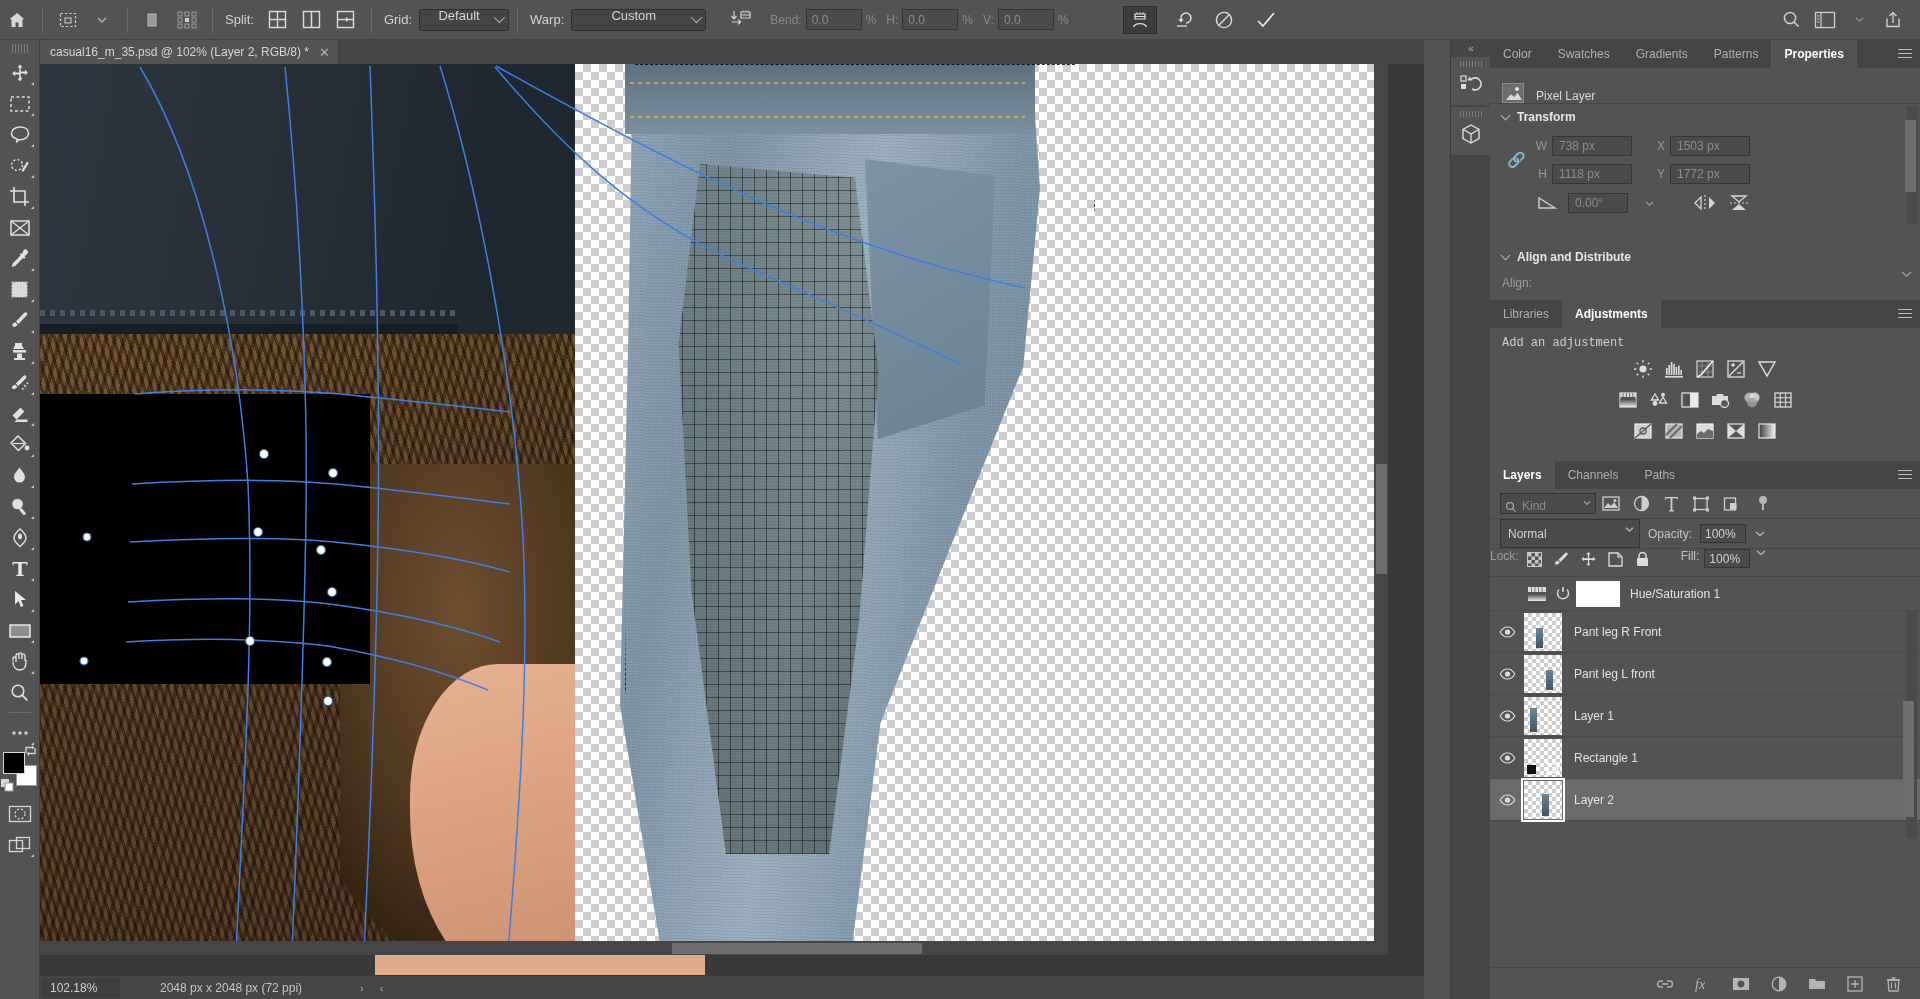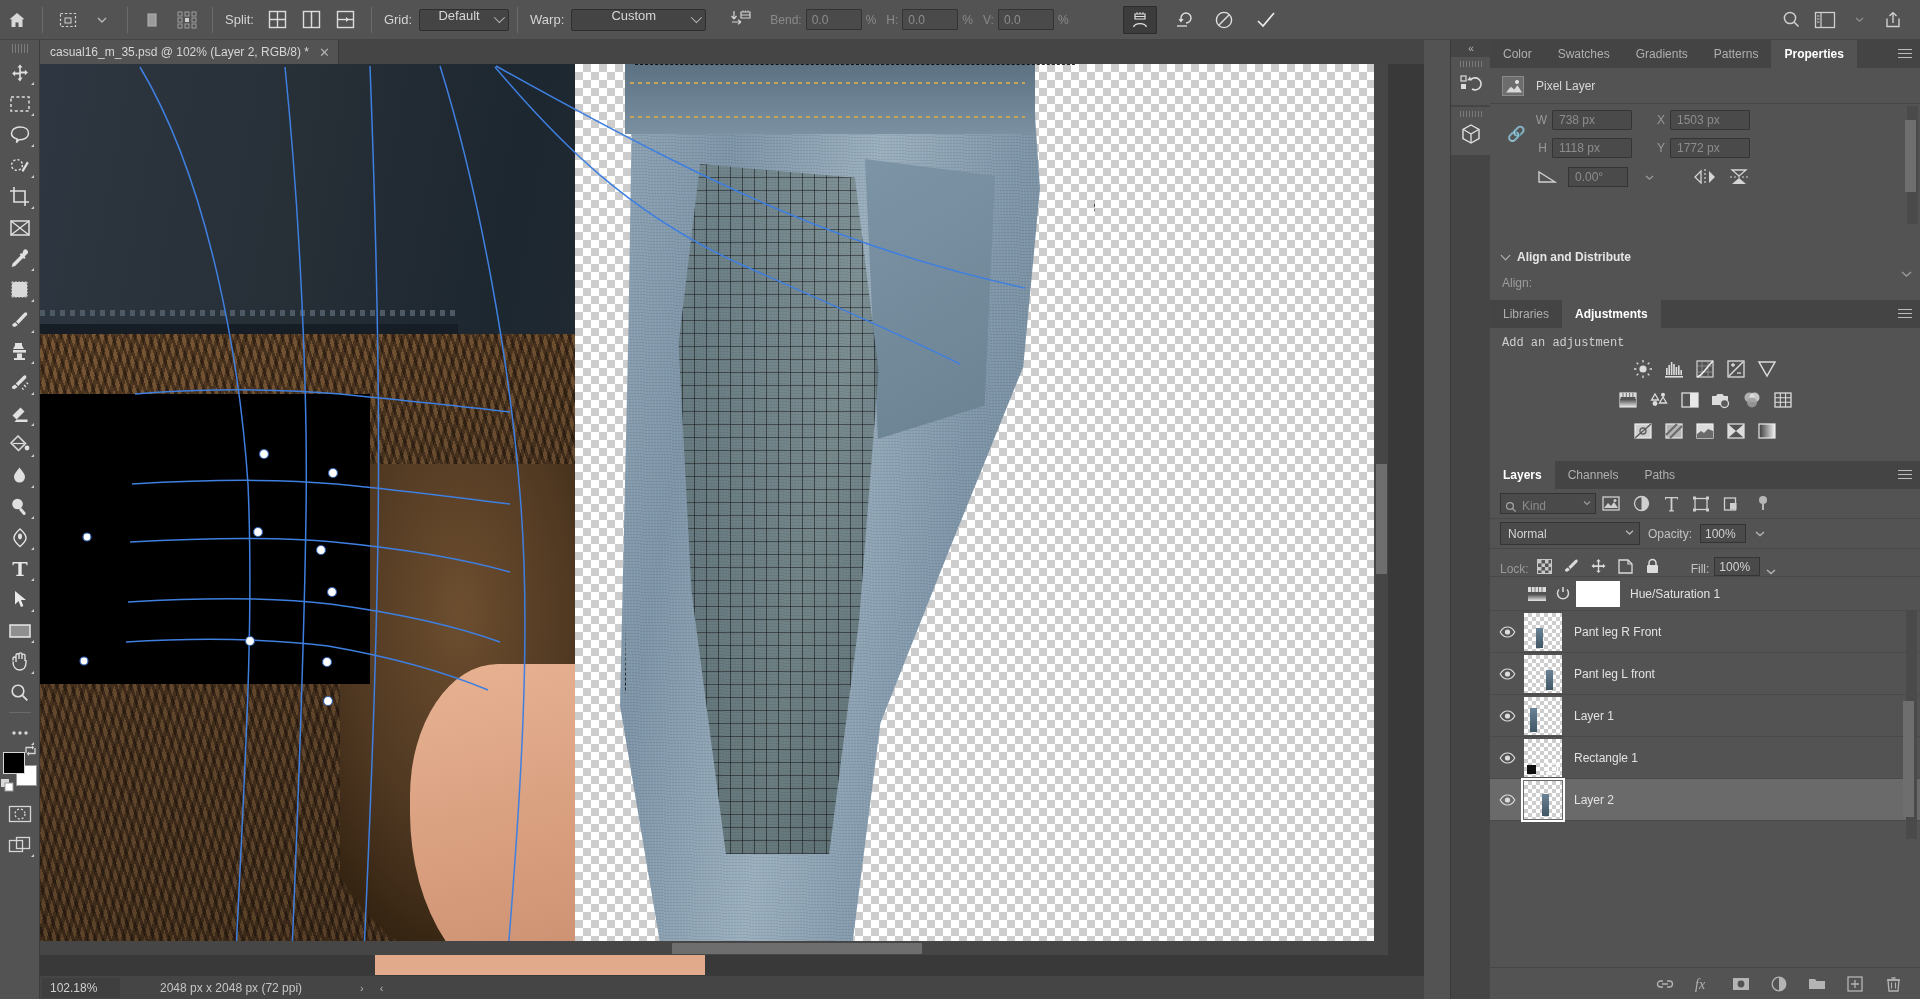--- a/index.html
+++ b/index.html
@@ -179,21 +179,21 @@
     height:28px; background:#444; display:flex; align-items:stretch; position:relative;
   }
   .ptab{
     display:flex; align-items:center; padding:0 13px; font-size:12px; color:#b0b0b0;
     background:#444;
   }
   .ptab.active{ background:#535353; color:#fff; font-weight:bold; }
   .ptab-menu{ position:absolute; right:8px; top:9px; width:14px; height:11px;
      background:repeating-linear-gradient(180deg,#bcbcbc 0 1.5px,transparent 1.5px 4px);}
 
-  .pixel-row{ height:36px; display:flex; align-items:center; gap:12px; padding:0 12px;
+  .pixel-row{ height:36px; display:flex; align-items:flex-end; gap:12px; padding:0 12px;
      border-bottom:1px solid #474747;}
   .thumb-icon{ width:22px; height:20px; background:#6d6d6d; border:1px solid #8a8a8a;
      position:relative; overflow:hidden;}
   .thumb-icon::after{ content:""; position:absolute; left:3px; bottom:2px; width:16px; height:9px;
      background:#d8d8d8; clip-path:polygon(0 100%,30% 35%,52% 68%,72% 20%,100% 100%);}
   .thumb-icon::before{ content:""; position:absolute; right:4px; top:3px; width:4px; height:4px;
      border-radius:50%; background:#e5e5e5;}
 
   .section{ position:relative; }
   .sec-head{ height:26px; display:flex; align-items:center; gap:8px; padding:0 12px; }
@@ -223,27 +223,27 @@
 
   
   .lay-filter{ height:30px; display:flex; align-items:center; gap:0; padding:0 10px;
      border-bottom:1px solid #484848;}
   .kind-sel{ width:96px; height:21px; background:#4a4a4a; border:1px solid #343434;
      display:flex; align-items:flex-end; gap:5px; padding:0 4px; position:relative;}
   .kind-sel .t{ color:#8b8b8b; font-size:12px;}
   .filt-ico{ width:30px; height:26px; display:flex; align-items:center; justify-content:center;}
   .blend-row{ height:30px; display:flex; align-items:center; padding:0 10px; gap:8px;
      border-bottom:1px solid #484848;}
-  .blend-sel{ width:140px; height:23px; background:#4a4a4a; border:1px solid #343434;
+  .blend-sel{ width:140px; height:29px; background:#4a4a4a; border:1px solid #343434;
      display:flex; align-items:center; padding:0 18px 0 7px; color:#d2d2d2; font-size:12px;
      position:relative;}
   .opacity-in{ width:46px; height:19px; background:#4a4a4a; border:1px solid #343434;
      color:#d2d2d2; font-size:12px; display:flex; align-items:center; padding-left:4px;}
   .lbl-sm{ color:#c3c3c3; font-size:12px;}
-  .lock-row{ height:28px; display:flex; align-items:flex-end; padding:0 10px; gap:5px;
+  .lock-row{ height:28px; display:flex; align-items:flex-start; padding:0 0; gap:5px;
      border-bottom:1px solid #484848;}
   .lock-ico{ width:22px;height:20px; display:flex;align-items:center;justify-content:center;}
 
   .layer-list{ position:relative; }
   .layer-row{ height:42px; display:flex; align-items:center; border-bottom:1px solid #4a4a4a;
      background:#535353; }
   .layer-row.selected{ background:#6a6a6a; }
   .eye-cell{ width:34px; display:flex; align-items:center; justify-content:center; flex:none;}
   .lthumb{ width:38px; height:38px; flex:none; margin-right:12px;
      background-image:
@@ -734,20 +734,24 @@
       <div class="ptab active">Properties</div>
       <div class="ptab-menu"></div>
     </div>
 
     <div class="pixel-row">
       <span class="thumb-icon"></span>
       <span style="font-size:12px;color:#d8d8d8">Pixel Layer</span>
     </div>
 
     <div class="section" style="height:140px">
+      <div class="sec-head">
+        <span class="chev-sm"></span>
+        <span class="sec-title">Transform</span>
+      </div>
       <div class="tf-grid">
         <span class="link-icon">🔗</span>
         <span class="tf-lbl">W</span>
         <span class="tf-in">
             <span>738 px</span>
           </span>
         <span></span>
         <span class="tf-lbl">X</span>
         <span class="tf-in">
             <span>1503 px</span>

